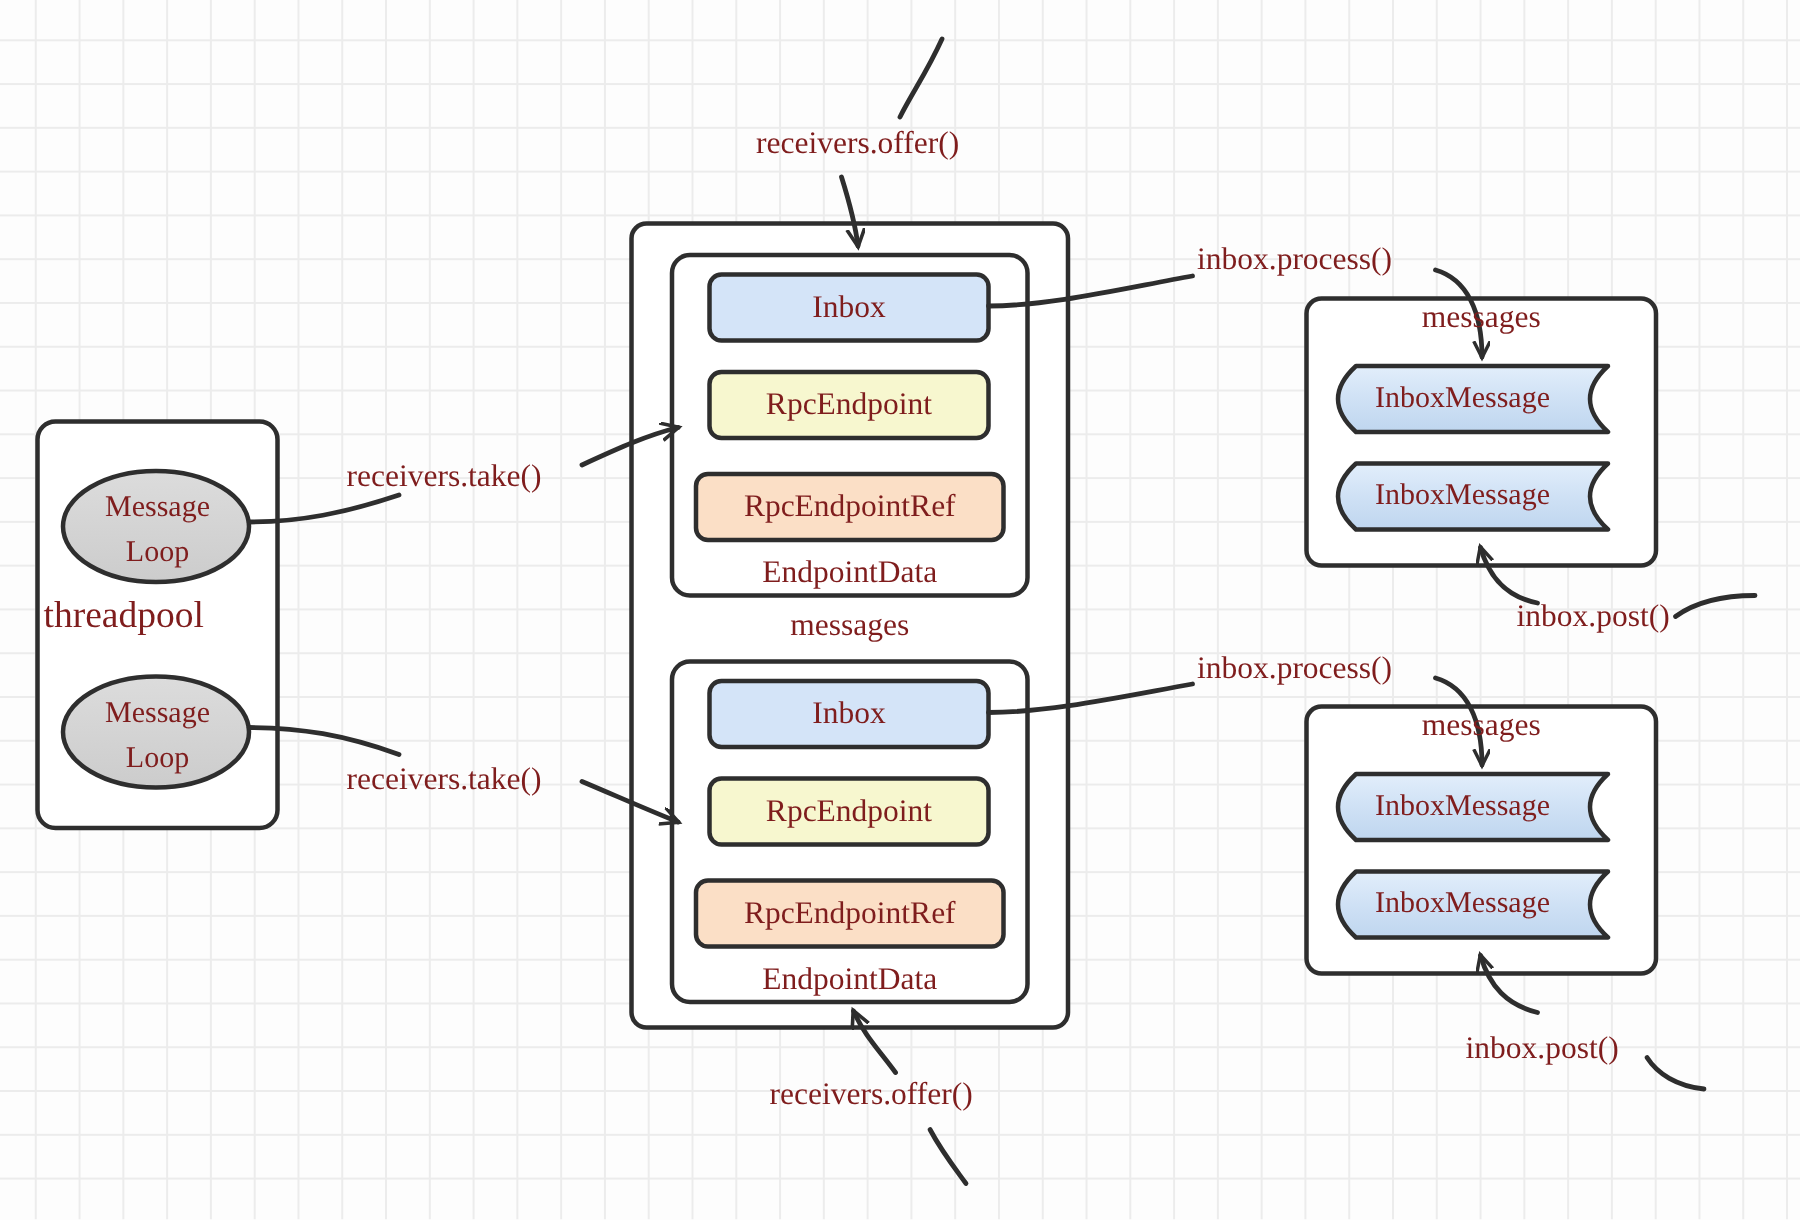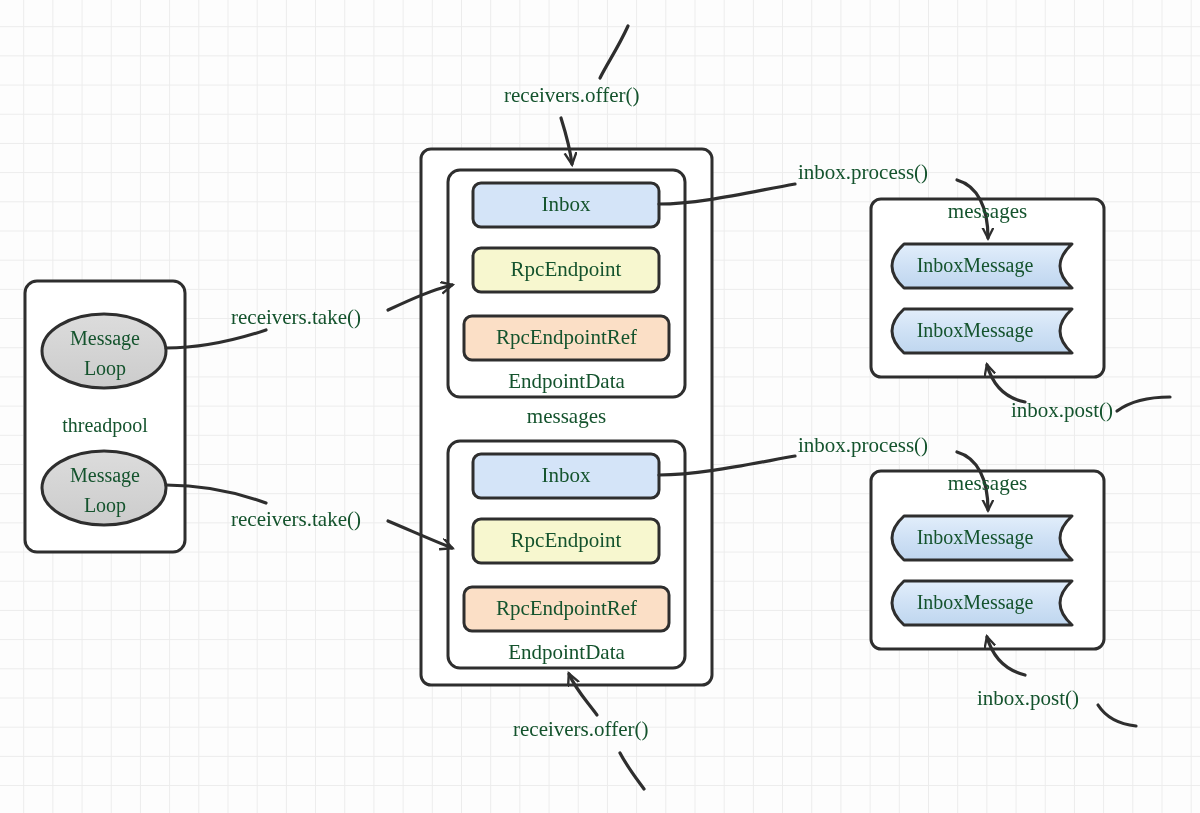--- a/index.html
+++ b/index.html
@@ -20,21 +20,21 @@
       linear-gradient(to right, #ececec 1px, transparent 1px),
       linear-gradient(to bottom, #ececec 1px, transparent 1px);
     background-size:29.2px 29.2px;
     background-position:-6px -3px;
     pointer-events:none;
   }
   svg{position:absolute;left:0;top:0;width:1200px;height:813px;overflow:visible;}
   .lbl{
     position:absolute;
     font-family:"Liberation Serif", serif;
-    color:#14532d;
+    color:#7f1d1d;
     white-space:nowrap;
     line-height:1;
   }
 </style>
 </head>
 <body>
 
 <div id="canvas">
 
   <div id="grid"></div>
@@ -114,21 +114,21 @@
       <path d="M1025,402 C1005,398 993,386 987,365" marker-end="url(#ohead-s)"></path>
 
       <path d="M1136,726 C1118,724 1105,716 1098,705"></path>
       <path d="M1025,675 C1005,670 993,658 987,637" marker-end="url(#ohead-s)"></path>
     </g>
   </svg>
 
   <div class="lbl" style="left:62px;top:328px;width:86px;text-align:center;font-size:20px;">Message</div>
   <div class="lbl" style="left:62px;top:358px;width:86px;text-align:center;font-size:20px;">Loop</div>
 
-  <div class="lbl" style="left:29px;top:415px;width:152px;text-align:center;font-size:20px;">threadpool</div>
+  <div class="lbl" style="left:29px;top:398px;width:152px;text-align:left;font-size:25px;">threadpool</div>
 
   <div class="lbl" style="left:62px;top:465px;width:86px;text-align:center;font-size:20px;">Message</div>
   <div class="lbl" style="left:62px;top:495px;width:86px;text-align:center;font-size:20px;">Loop</div>
 
   <div class="lbl" style="left:473px;top:194px;width:186px;text-align:center;font-size:21px;">Inbox</div>
   <div class="lbl" style="left:473px;top:259px;width:186px;text-align:center;font-size:21px;">RpcEndpoint</div>
   <div class="lbl" style="left:464px;top:327px;width:205px;text-align:center;font-size:21px;">RpcEndpointRef</div>
   <div class="lbl" style="left:448px;top:371px;width:237px;text-align:center;font-size:21px;">EndpointData</div>
 
   <div class="lbl" style="left:448px;top:406px;width:237px;text-align:center;font-size:21px;">messages</div>

